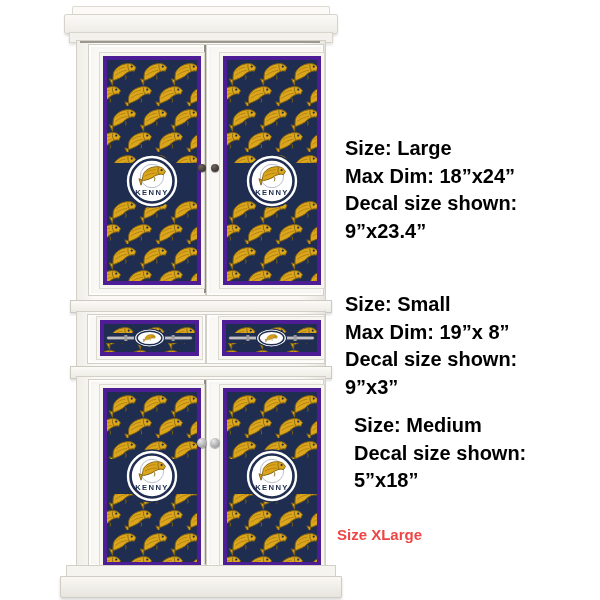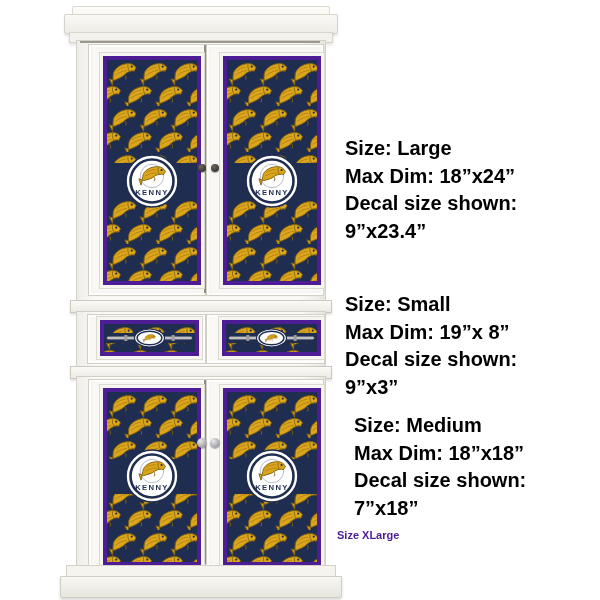--- a/index.html
+++ b/index.html
@@ -38,21 +38,21 @@
 
   .knob{border-radius:50%;}
   .knob-dark{width:8px;height:8px;background:radial-gradient(circle at 35% 30%,#6e675f,#3c3731 70%);box-shadow:0 1px 1px rgba(0,0,0,.3);}
   .knob-silver{width:10px;height:10px;background:radial-gradient(circle at 35% 30%,#e8e8ea,#9b9b9e 75%);box-shadow:0 1px 1px rgba(0,0,0,.3);}
   .ku1{left:198px;top:164px;} .ku2{left:211px;top:164px;}
   .kl1{left:197px;top:438px;} .kl2{left:210px;top:438px;}
 
   
   .size-block{color:#000;font-weight:bold;font-size:20px;line-height:27.5px;letter-spacing:0;white-space:nowrap;}
   .sb1{left:345px;top:135px;} .sb2{left:345px;top:291px;} .sb3{left:330px;top:412px;margin-left:24px;}
-  .size-block-small{color:#4c1d95;font-weight:bold;font-size:11px;line-height:18.5px;white-space:nowrap;}
+  .size-block-small{color:#ef4444;font-weight:bold;font-size:15px;line-height:18.5px;white-space:nowrap;}
   .sb4{left:337px;top:526px;}
 </style>
 </head>
 <body>
 
 <div class="stage">
 
   <div class="abs crown-top"></div>
   <div class="abs crown-mid"></div>
   <div class="abs crown-lip"></div>
@@ -236,20 +236,19 @@
     <div>9”x23.4”</div>
   </div>
   <div class="abs size-block sb2">
     <div>Size: Small</div>
     <div>Max Dim: 19”x 8”</div>
     <div>Decal size shown:</div>
     <div>9”x3”</div>
   </div>
   <div class="abs size-block sb3">
     <div>Size: Medium</div>
-    <div>Max Dim: 18”x18”</div>
     <div>Decal size shown:</div>
-    <div>7”x18”</div>
+    <div>5”x18”</div>
   </div>
   <div class="abs size-block-small sb4">
     <div>Size XLarge</div>
   </div>
 </div>
 
 </body></html>

